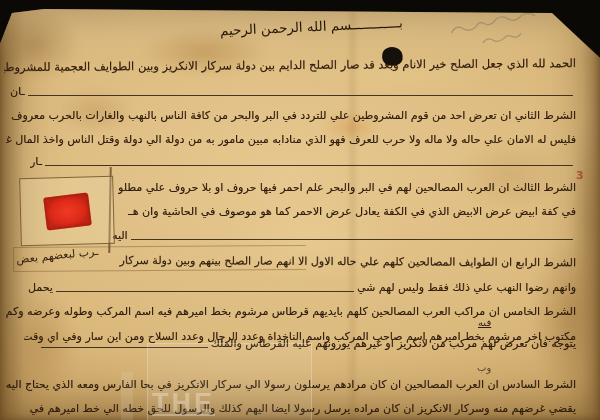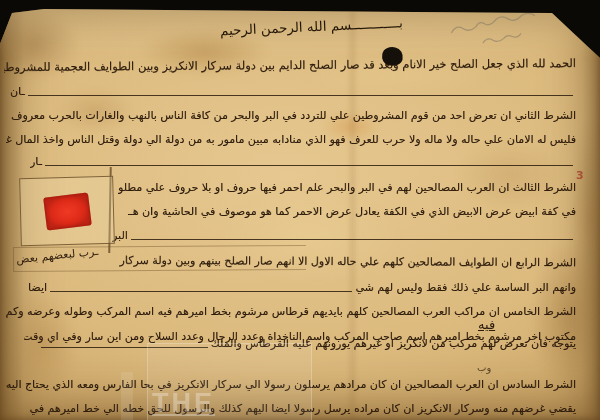--- a/index.html
+++ b/index.html
@@ -19,21 +19,21 @@
         direction:rtl;white-space:nowrap;overflow:hidden;
         text-shadow:0.3px 0.3px 0 rgba(46,29,13,.45);}
   .just{text-align:justify;text-align-last:justify;}
   .lineF{display:flex;align-items:flex-end;}
   .lineF .t{white-space:nowrap;}
   .rule{flex:1;min-width:0;border-bottom:1.4px solid rgba(45,28,13,.85);margin:0 3px 6px 3px;}
   #basmala{position:absolute;left:233px;top:13px;width:170px;height:26px;line-height:26px;
         direction:rtl;text-align:center;font-size:13.5px;color:#241607;transform:rotate(-2.5deg);
         white-space:nowrap;}
   #margin-number{position:absolute;left:576px;top:169px;font-size:11px;color:#a85038;font-weight:bold;}
-  #interline-note{position:absolute;left:478px;top:317px;font-size:13px;color:#2e1d0d;direction:rtl;text-decoration:underline;}
+  #interline-note{position:absolute;left:478px;top:317px;font-size:10px;color:#2e1d0d;direction:rtl;text-decoration:underline;}
   #stray-mark{position:absolute;left:477px;top:362px;font-size:10px;color:#2e1d0d;opacity:.75;direction:rtl;}
   #tail9{position:absolute;left:16px;top:249px;font-size:11px;color:#2e1d0d;direction:rtl;
         transform:rotate(-6deg);white-space:nowrap;}
   
   #flag-pole{position:absolute;left:109px;top:167px;width:2px;height:86px;
         background:rgba(95,68,32,.75);transform:rotate(1deg);}
   #flag-field{position:absolute;left:20px;top:177px;width:92px;height:66px;
         border:1.3px solid rgba(100,72,35,.8);background:rgba(240,222,175,.28);transform:rotate(-1.5deg);}
   #flag-center{position:absolute;left:45px;top:195px;width:45px;height:33px;border-radius:3px;
         background:radial-gradient(closest-side,#ef3a24,#dd2a18 70%,#c02414);transform:rotate(-7deg);
@@ -90,28 +90,28 @@
     <div class="line just" style="top:106px;right:24px;left:8px;">الشرط الثاني ان تعرض احد من قوم المشروطين علي للتردد في البر والبحر من كافة الناس بالنهب والغارات بالحرب معروف فهو عدو لكافة الناس</div>
     <div class="line just" style="top:130px;right:24px;left:6px;">فليس له الامان علي حاله ولا ماله ولا حرب للعرف فهو الذي منادابه مبين مامور به من دولة الي دولة وقتل الناس واخذ المال غير مناديه</div>
     <div class="line lineF" style="top:152px;right:24px;left:30px;">
         <span class="rule"></span>
         <span class="t">ـار</span>
     </div>
     <div class="line just" style="top:178px;right:24px;left:118px;">الشرط الثالث ان العرب المصالحين لهم في البر والبحر علم احمر فيها حروف او بلا حروف علي مطلوبهم وهــــو</div>
     <div class="line just" style="top:202px;right:24px;left:128px;">في كفة ابيض عرض الابيض الذي في الكفة يعادل عرض الاحمر كما هو موصوف في الحاشية وان هــــذا</div>
     <div class="line lineF" style="top:226px;right:24px;left:112px;">
         <span class="rule"></span>
-        <span class="t">البر</span>
+        <span class="t">اليه</span>
     </div>
     <div class="line just" style="top:252px;right:24px;left:118px;transform:rotate(.3deg);">الشرط الرابع ان الطوايف المصالحين كلهم علي حاله الاول الا انهم صار الصلح بينهم وبين دولة سركار الانكريز وان لا يحـ</div>
     <div id="tail9">ـرب لبعضهم بعض</div>
     <div class="line lineF" style="top:278px;right:24px;left:28px;">
-      <span class="t">وانهم البر الساسة علي ذلك فقط وليس لهم شي</span>
+      <span class="t">وانهم رضوا النهب علي ذلك فقط وليس لهم شي</span>
         <span class="rule"></span>
-        <span class="t">ايضا</span>
+        <span class="t">يحمل</span>
     </div>
     <div class="line just" style="top:302px;right:24px;left:6px;">الشرط الخامس ان مراكب العرب المصالحين كلهم بايديهم قرطاس مرشوم بخط اميرهم فيه اسم المركب وطوله وعرضه وكم يحمل من كاره و بايد بهم ايضــــا</div>
     <div class="line lineF" style="top:327px;right:24px;left:24px;">
       <span class="t">مكتوب اخر مرشوم بخط اميرهم اسم صاحب المركب واسم الناخداة وعدد الرجال وعدد السلاح ومن اين سار وفي اي وقت والي اي بنـ</span>
         <span class="rule"></span>
     </div>
     <div class="line lineF" style="top:334px;right:24px;left:38px;justify-content:flex-end;">
       <span class="t">يتوجه فان تعرض لهم مركب من لانكريز او غيرهم يورونهم عليه القرطاس والملك</span>
         <span class="rule"></span>
     </div>

